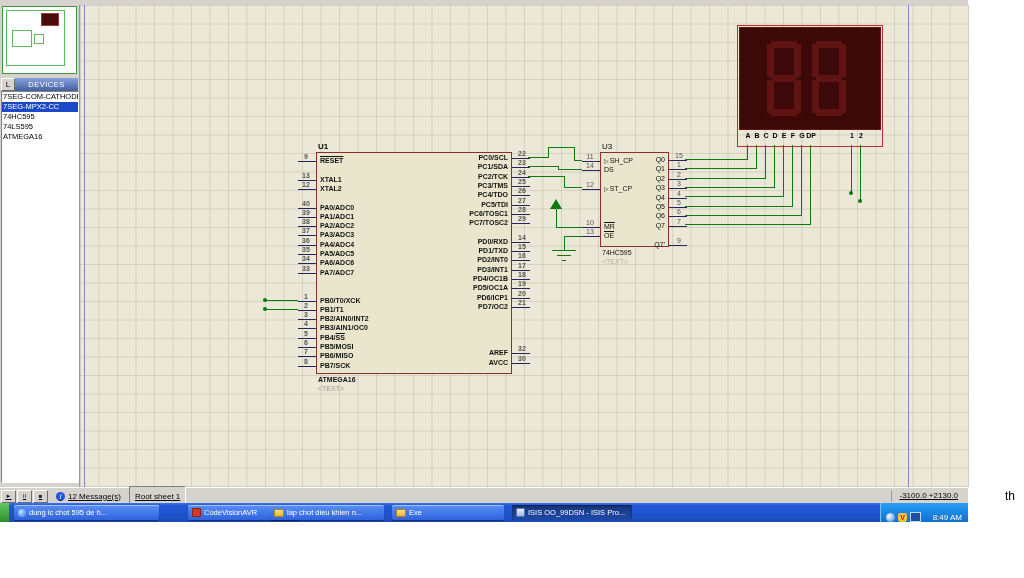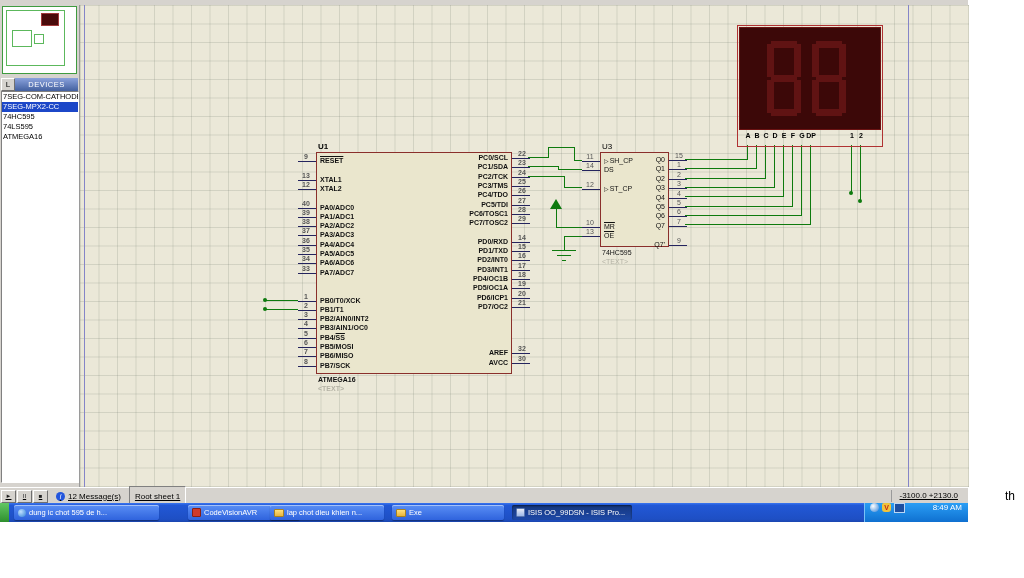--- a/index.html
+++ b/index.html
@@ -90,23 +90,23 @@
         box-shadow:inset 0 1px 0 rgba(255,255,255,.45),0 1px 1px rgba(0,0,0,.35);
         color:#fff;font-size:7.5px;display:flex;align-items:center;padding:0 4px;gap:3px;
         white-space:nowrap;overflow:hidden;border:0;font-family:inherit;}
   .task.active{background:linear-gradient(180deg,#16377e,#1d49a8);
                box-shadow:inset 0 1px 2px rgba(0,0,0,.5);}
   .ticon{width:8px;height:8px;flex:0 0 auto;border-radius:1px;}
   .ic-browser{background:radial-gradient(circle at 35% 35%,#bfe0ff,#2f7fd6);border-radius:50%;}
   .ic-codevision{background:#d03a2a;border:1px solid #8a1f14;width:7px;height:7px;}
   .ic-folder{background:linear-gradient(180deg,#ffe07a,#e8b43c);border:1px solid #a8821f;width:8px;height:6px;}
   .ic-isis{background:linear-gradient(180deg,#e8ecf5,#9db8e8);border:1px solid #5a77b0;width:7px;height:7px;}
-  .tray{position:absolute;right:0;top:0;width:104px;height:19px;
+  .tray{position:absolute;right:0;top:0;width:88px;height:19px;
         background:linear-gradient(180deg,#2a9ef5,#0f70d0);border-left:1px solid #79c2f8;
-        display:flex;align-items:flex-start;gap:3px;padding-left:5px;box-sizing:border-box;}
+        display:flex;align-items:flex-end;gap:3px;padding-left:5px;box-sizing:border-box;}
   .tr-circle{width:9px;height:9px;border-radius:50%;background:radial-gradient(circle at 35% 35%,#fff,#2f7fd6);}
   .tr-shield{width:9px;height:9px;background:#f0c33a;border-radius:2px 2px 3px 3px;color:#c0241a;
              font-size:7px;line-height:9px;text-align:center;font-weight:bold;}
   .tr-monitor{width:9px;height:8px;background:#1d4fa0;border:1px solid #bcd8f5;}
   .clock{margin-left:auto;padding-right:6px;color:#fff;font-size:8px;}
 </style>
 </head>
 <body>
 
 <div class="page">

